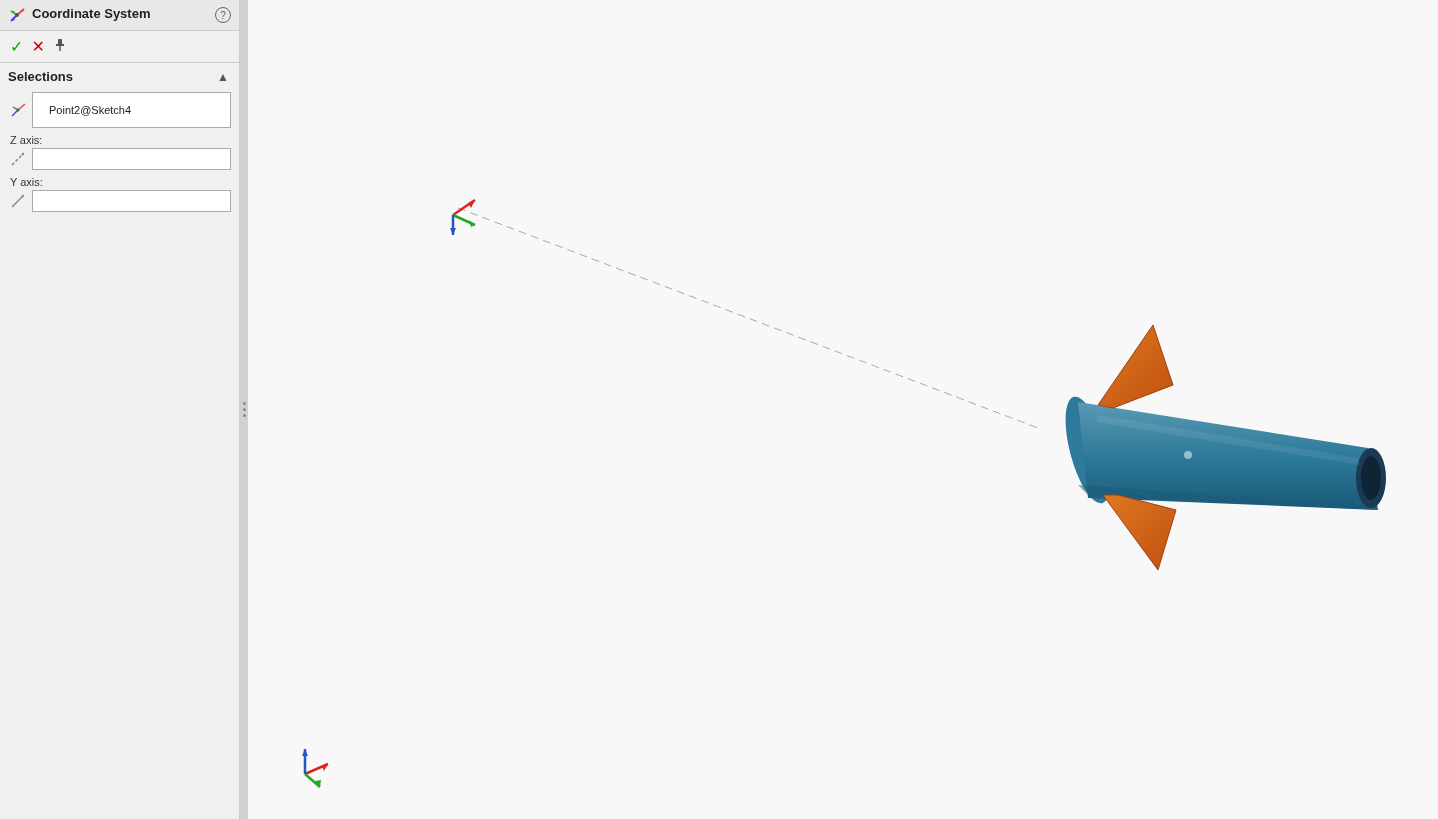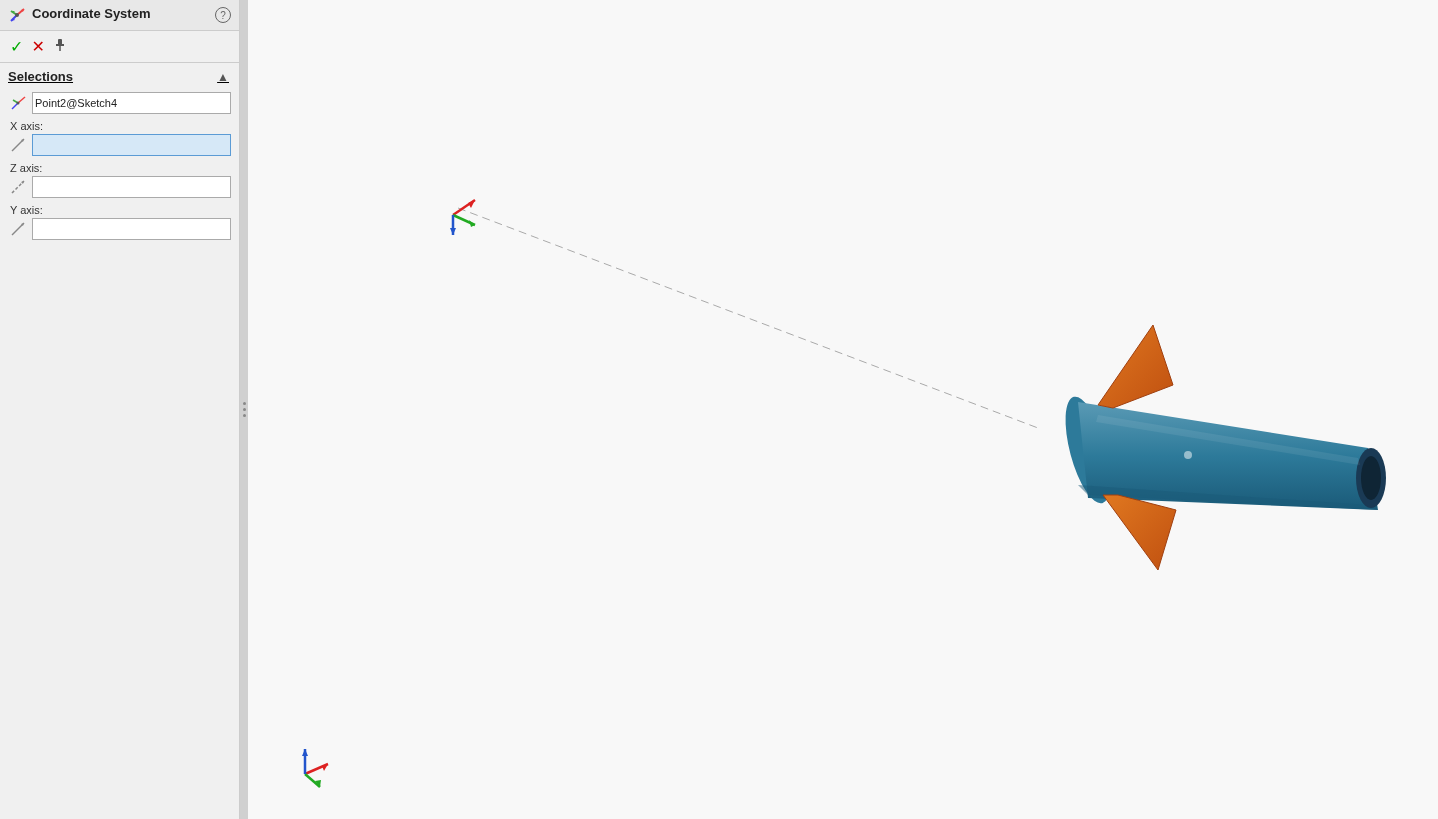--- a/index.html
+++ b/index.html
@@ -93,21 +93,20 @@
       border: none;
       padding: 2px;
     }
 
     .selections-header {
       display: flex;
       align-items: center;
       justify-content: space-between;
       padding: 6px 8px 4px 8px;
       background: #f0f0f0;
-      text-decoration: underline;
     }
 
     .selections-label {
       font-size: 13px;
       font-weight: 600;
       color: #222;
     }
 
     .collapse-btn {
       background: none;
@@ -136,24 +135,24 @@
       width: 20px;
       height: 20px;
       display: flex;
       align-items: center;
       justify-content: center;
       flex-shrink: 0;
     }
 
     .origin-input {
       flex: 1;
-      height: 22px;
+      height: 36px;
       border: 1px solid #aaa;
       background: white;
-      padding: 2px 2px;
+      padding: 2px 16px;
       font-size: 11px;
       color: #222;
     }
 
     .axis-row {
       display: flex;
       align-items: center;
       gap: 4px;
       margin-top: 2px;
     }
@@ -308,32 +307,20 @@
         <svg width="18" height="18" viewBox="0 0 18 18">
           <line x1="9" y1="9" x2="16" y2="3" stroke="#e44" stroke-width="1.5"></line>
           <line x1="9" y1="9" x2="3" y2="15" stroke="#44e" stroke-width="1.5"></line>
           <line x1="9" y1="9" x2="4" y2="6" stroke="#4a4" stroke-width="1.5"></line>
           <circle cx="9" cy="9" r="1.5" fill="#555"></circle>
         </svg>
       </div>
       <input type="text" class="origin-input" value="Point2@Sketch4" style="">
     </div>
 
-    <div class="axis-block">
-      <div class="axis-label">X axis:</div>
-      <div class="axis-row">
-        <div class="axis-icon">
-          <svg width="16" height="16" viewBox="0 0 16 16">
-            <line x1="2" y1="14" x2="14" y2="2" stroke="#888" stroke-width="1.5"></line>
-            <polygon points="14,2 11,3 13,5" fill="#888"></polygon>
-          </svg>
-        </div>
-        <input type="text" class="axis-input active" style="">
-      </div>
-    </div>
 
     <div class="axis-block">
       <div class="axis-label">Z axis:</div>
       <div class="axis-row">
         <div class="axis-icon">
           <svg width="16" height="16" viewBox="0 0 16 16">
             <line x1="2" y1="14" x2="14" y2="2" stroke="#888" stroke-width="1.5" stroke-dasharray="3,2"></line>
             <polygon points="14,2 11,3 13,5" fill="#888"></polygon>
           </svg>
         </div>

